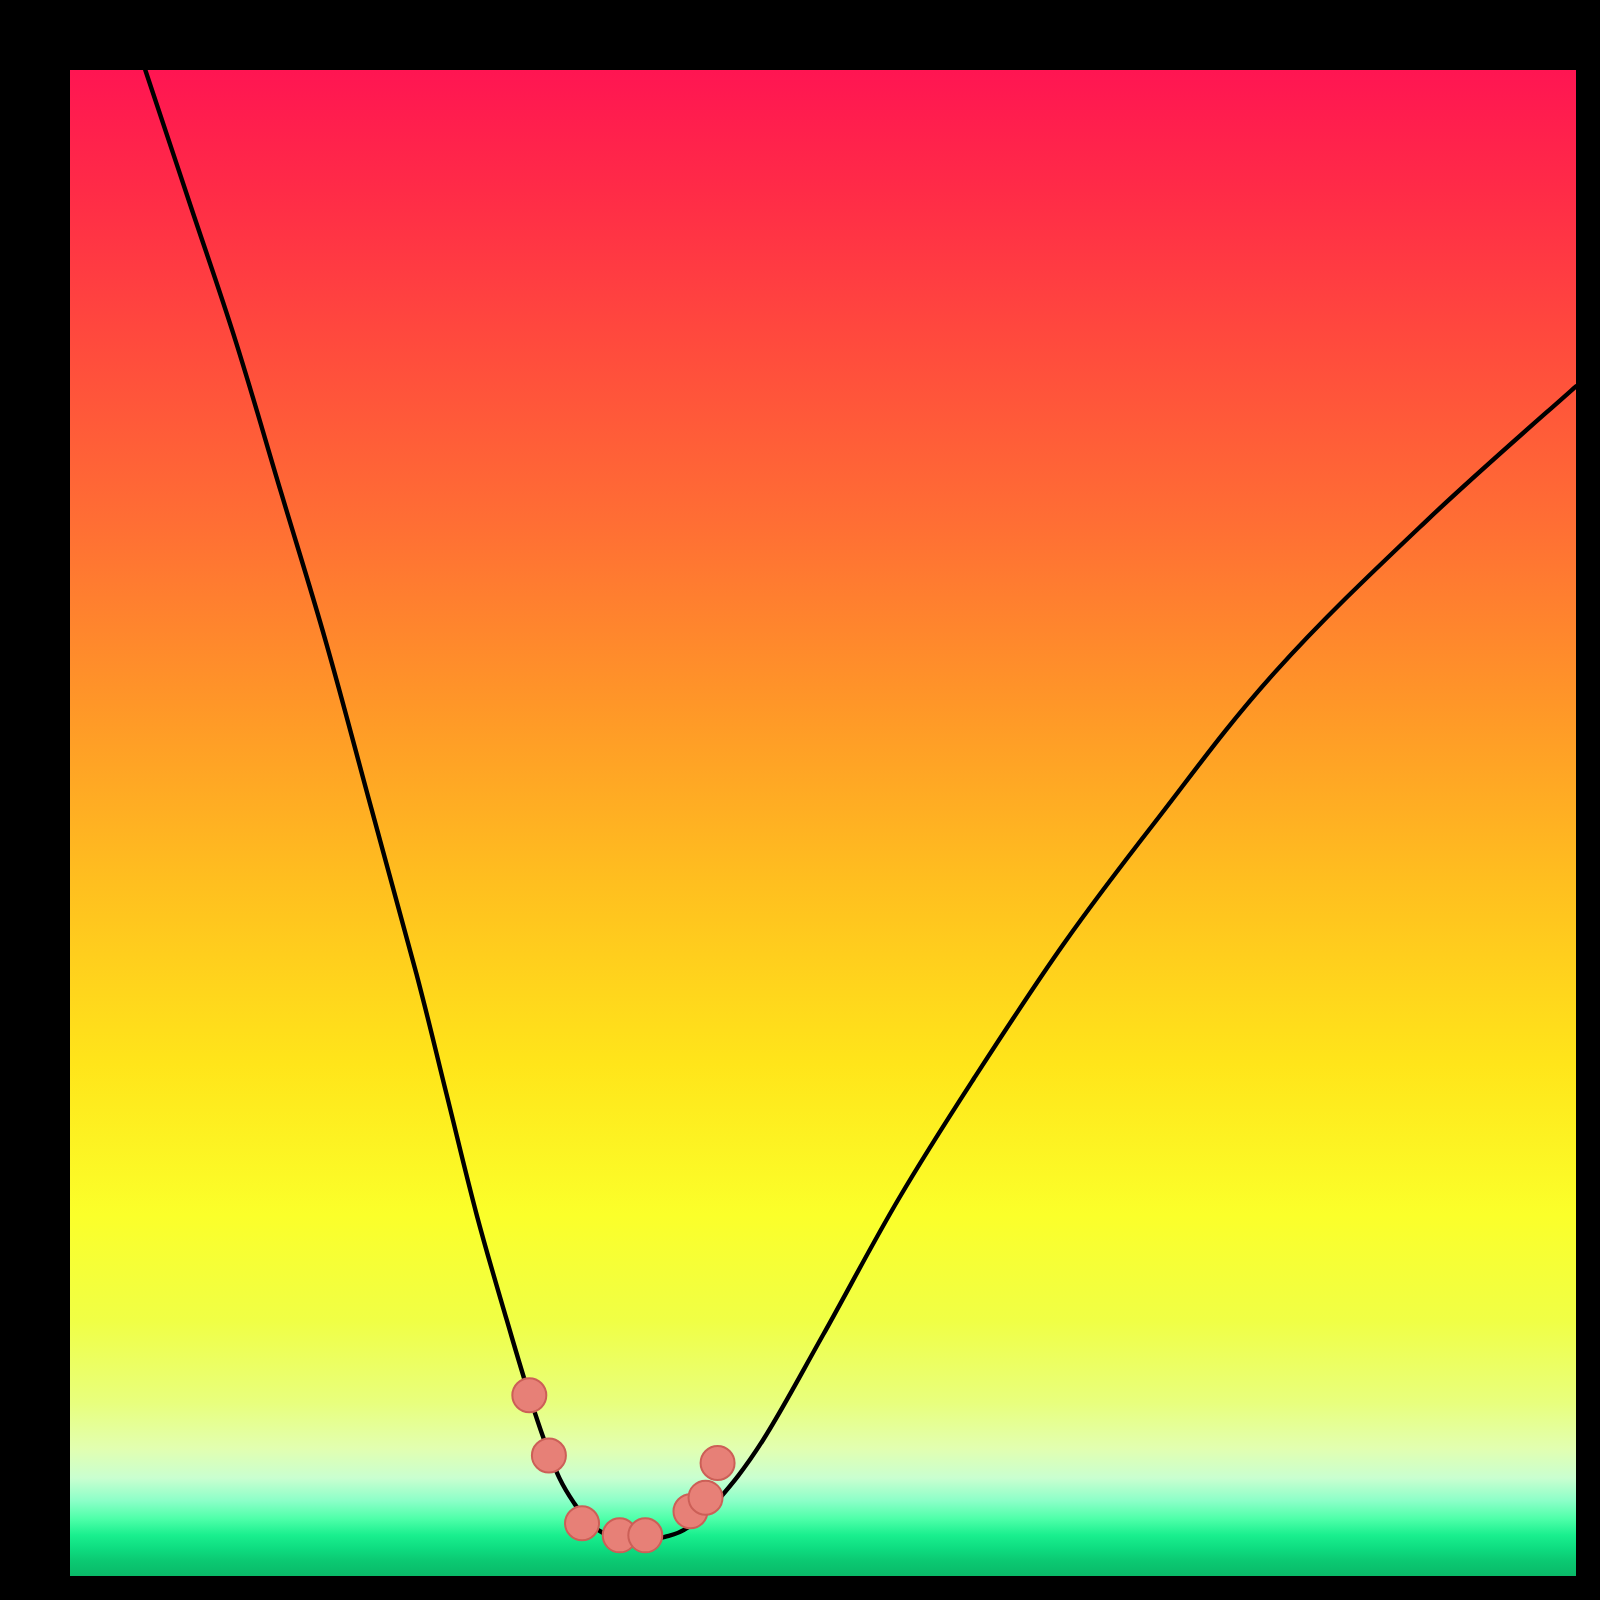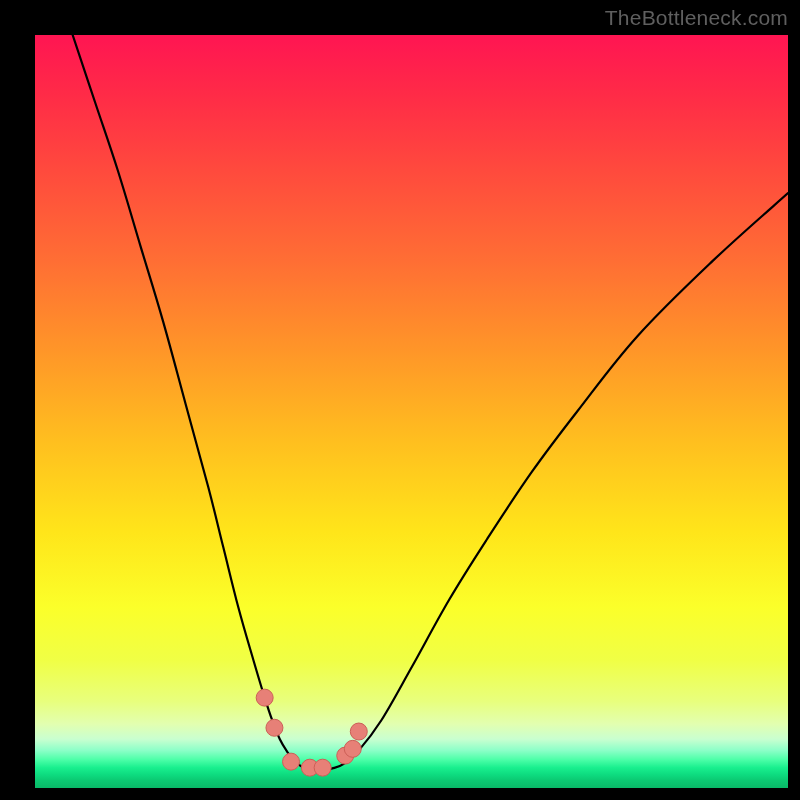--- a/index.html
+++ b/index.html
@@ -79,14 +79,13 @@
           <circle cx="239.45" cy="692.76" r="8.5" fill="#e78077" stroke="#cc5f57" stroke-width="1"></circle>
           <circle cx="256.02" cy="726.64" r="8.5" fill="#e78077" stroke="#cc5f57" stroke-width="1"></circle>
           <circle cx="274.84" cy="732.67" r="8.5" fill="#e78077" stroke="#cc5f57" stroke-width="1"></circle>
           <circle cx="287.65" cy="732.67" r="8.5" fill="#e78077" stroke="#cc5f57" stroke-width="1"></circle>
           <circle cx="310.24" cy="720.62" r="8.5" fill="#e78077" stroke="#cc5f57" stroke-width="1"></circle>
           <circle cx="317.77" cy="713.84" r="8.5" fill="#e78077" stroke="#cc5f57" stroke-width="1"></circle>
           <circle cx="323.79" cy="696.52" r="8.5" fill="#e78077" stroke="#cc5f57" stroke-width="1"></circle>
         </g>
     </svg>
   </div>
-  <div class="watermark">TheBottleneck.com</div>
 </div>
 
 </body></html>

